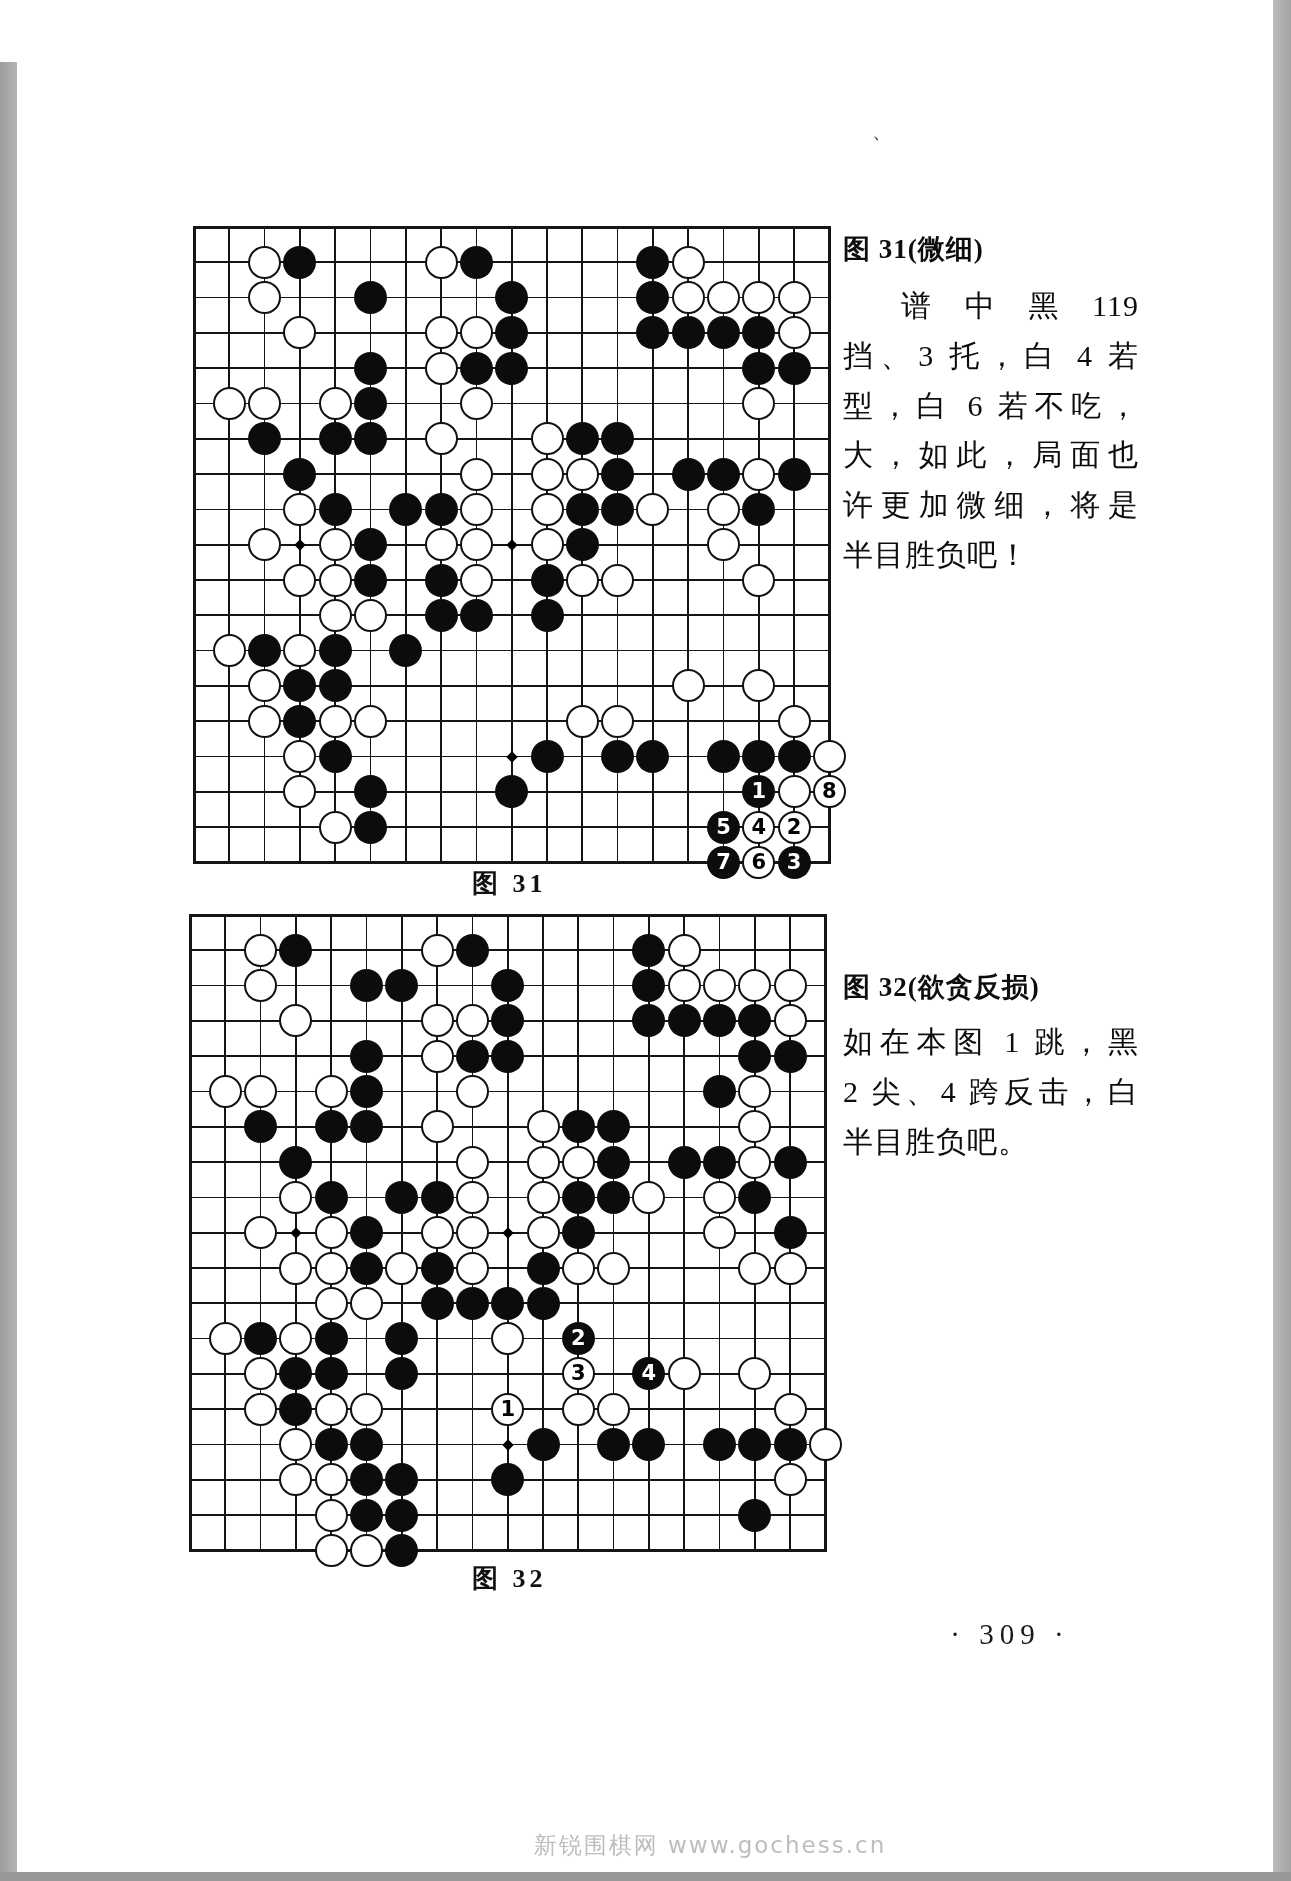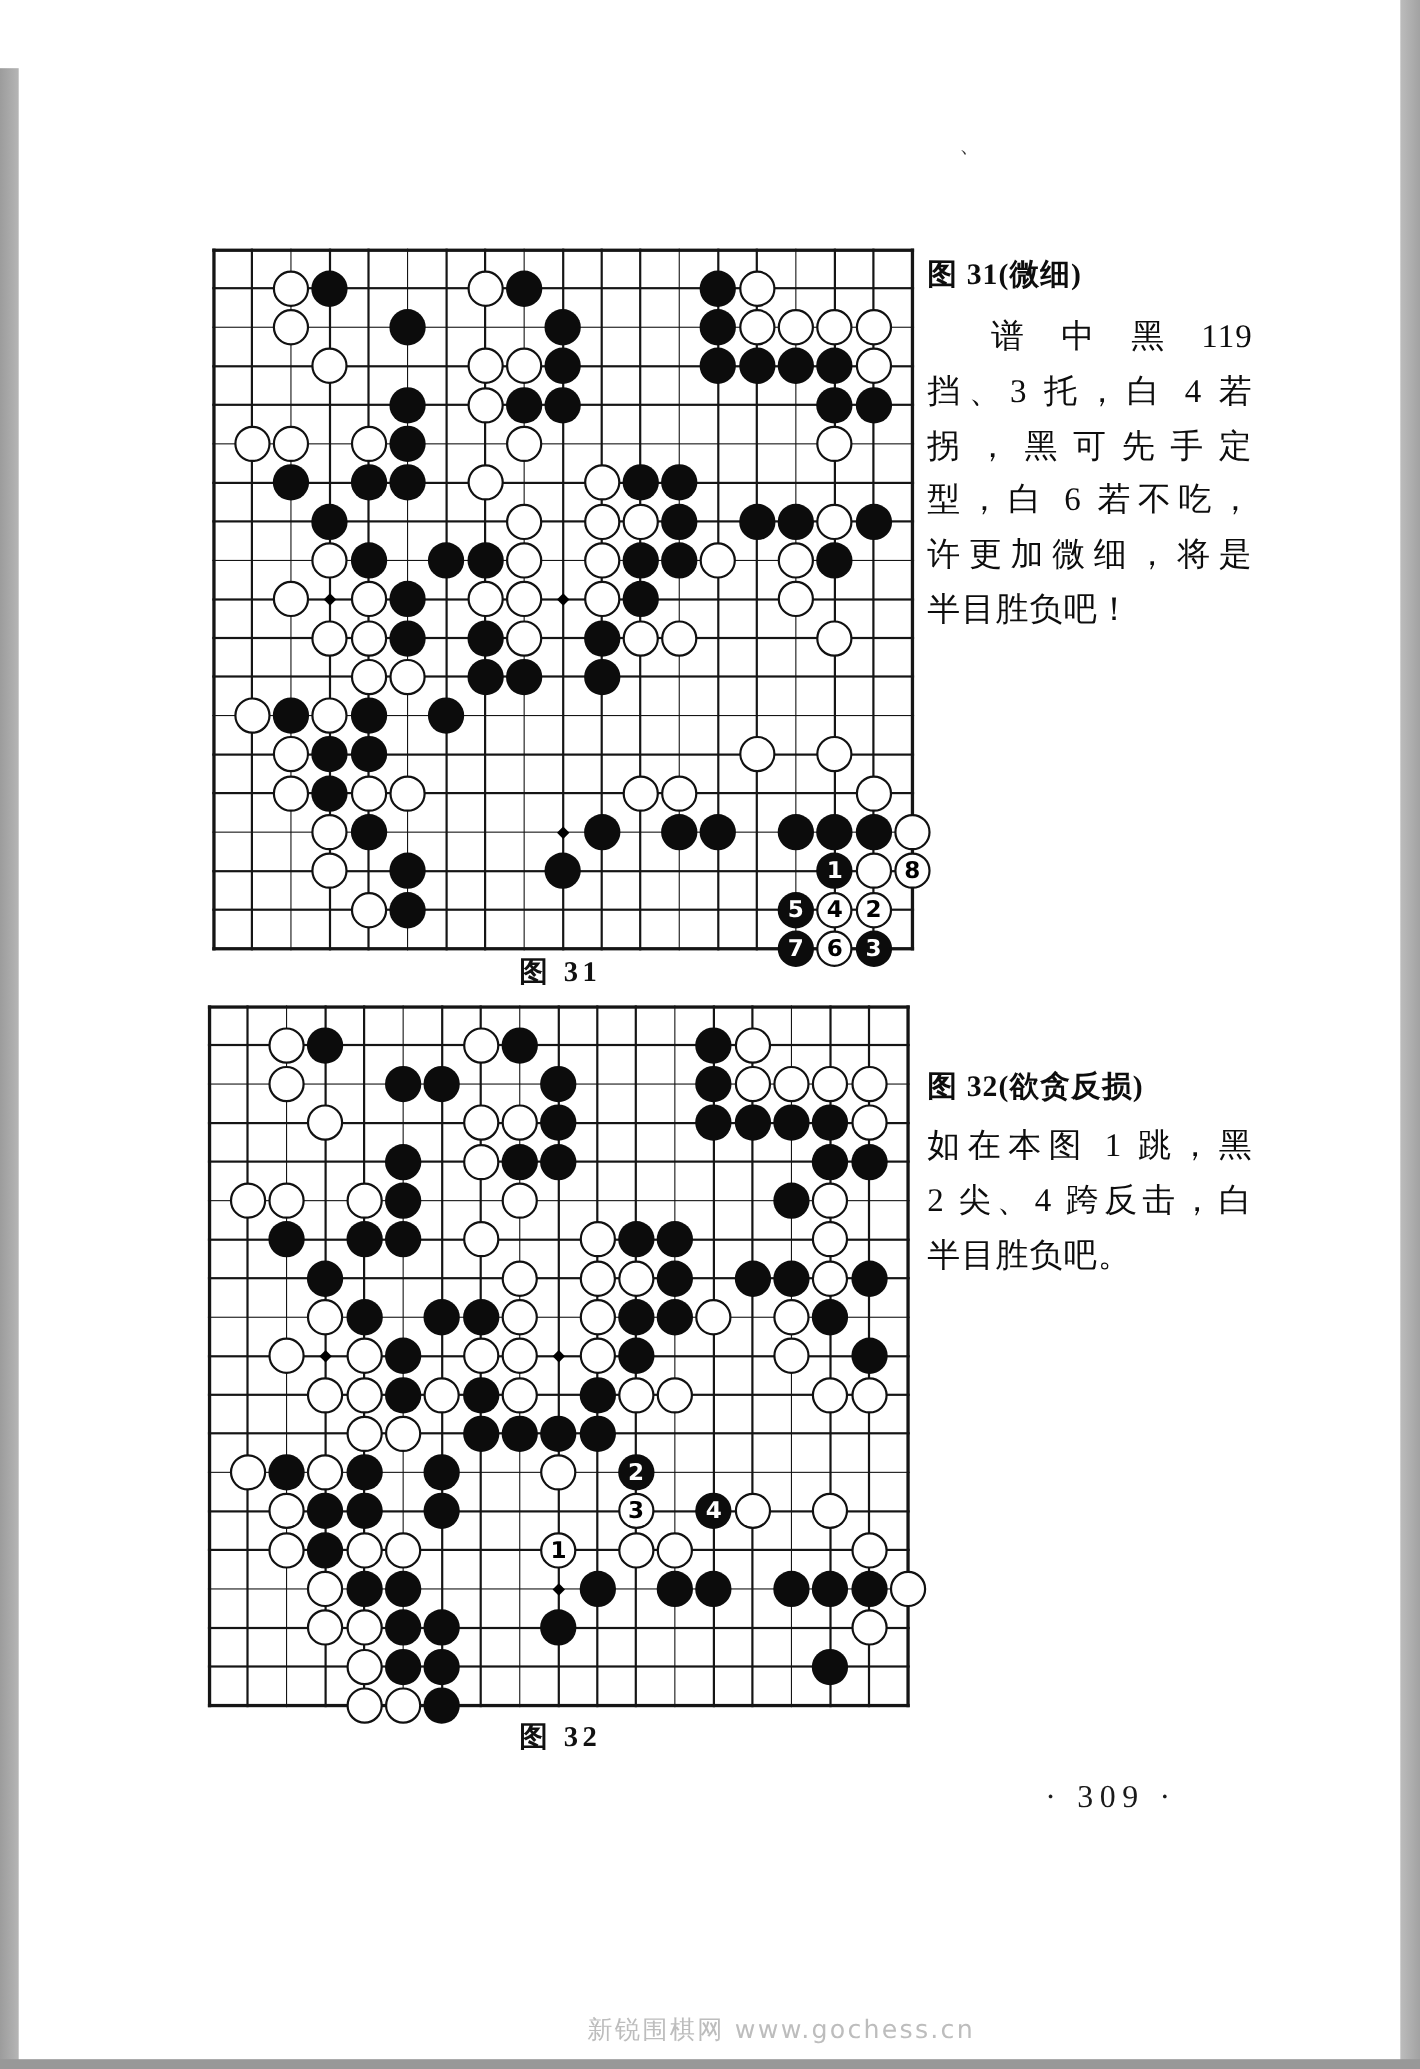--- a/index.html
+++ b/index.html
@@ -434,22 +434,22 @@
   </div>
 
 <div class="caption" style="left:472px;top:866px;">图 31</div>
 <div class="caption" style="left:472px;top:1561px;">图 32</div>
 
 <div class="textblock" style="top:231px;">
   <div class="tb-heading">图 31(微细)</div>
   <div class="tb-lines" style="top:50px;">
       <div class="tline first">谱 中 黑 119</div>
       <div class="tline">挡、3 托，白 4 若</div>
-      <div class="tline">拐，黑可先手定</div>
       <div class="tline">型，白 6 若不吃，</div>
+      <div class="tline">大，如此，局面也</div>
       <div class="tline">许更加微细，将是</div>
       <div class="tline last">半目胜负吧！</div>
     </div>
 </div>
 
 <div class="textblock" style="top:929px;margin-top:40px;">
   <div class="tb-heading">图 32(欲贪反损)</div>
   <div class="tb-lines" style="top:48px;">
       <div class="tline">如在本图 1 跳，黑</div>
       <div class="tline">2 尖、4 跨反击，白</div>

